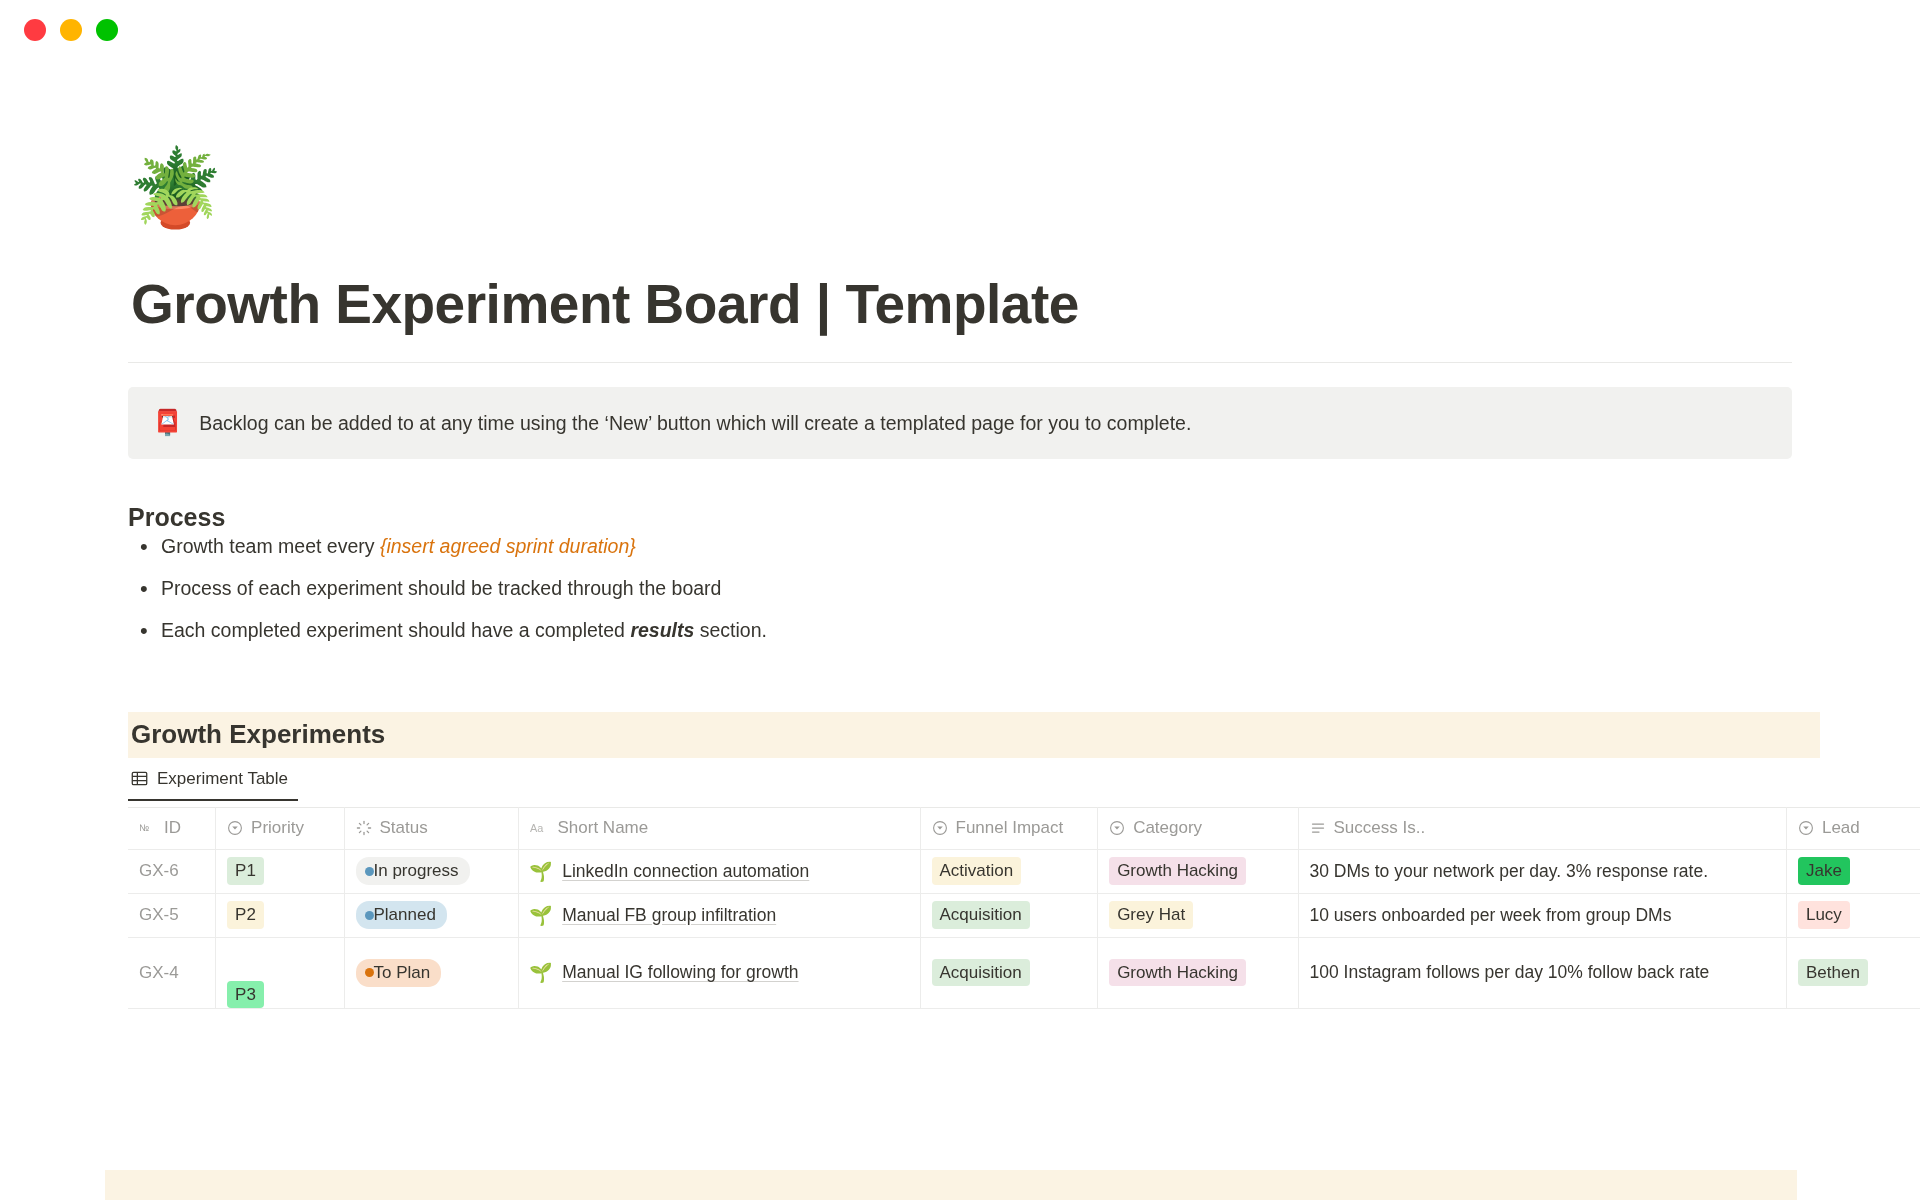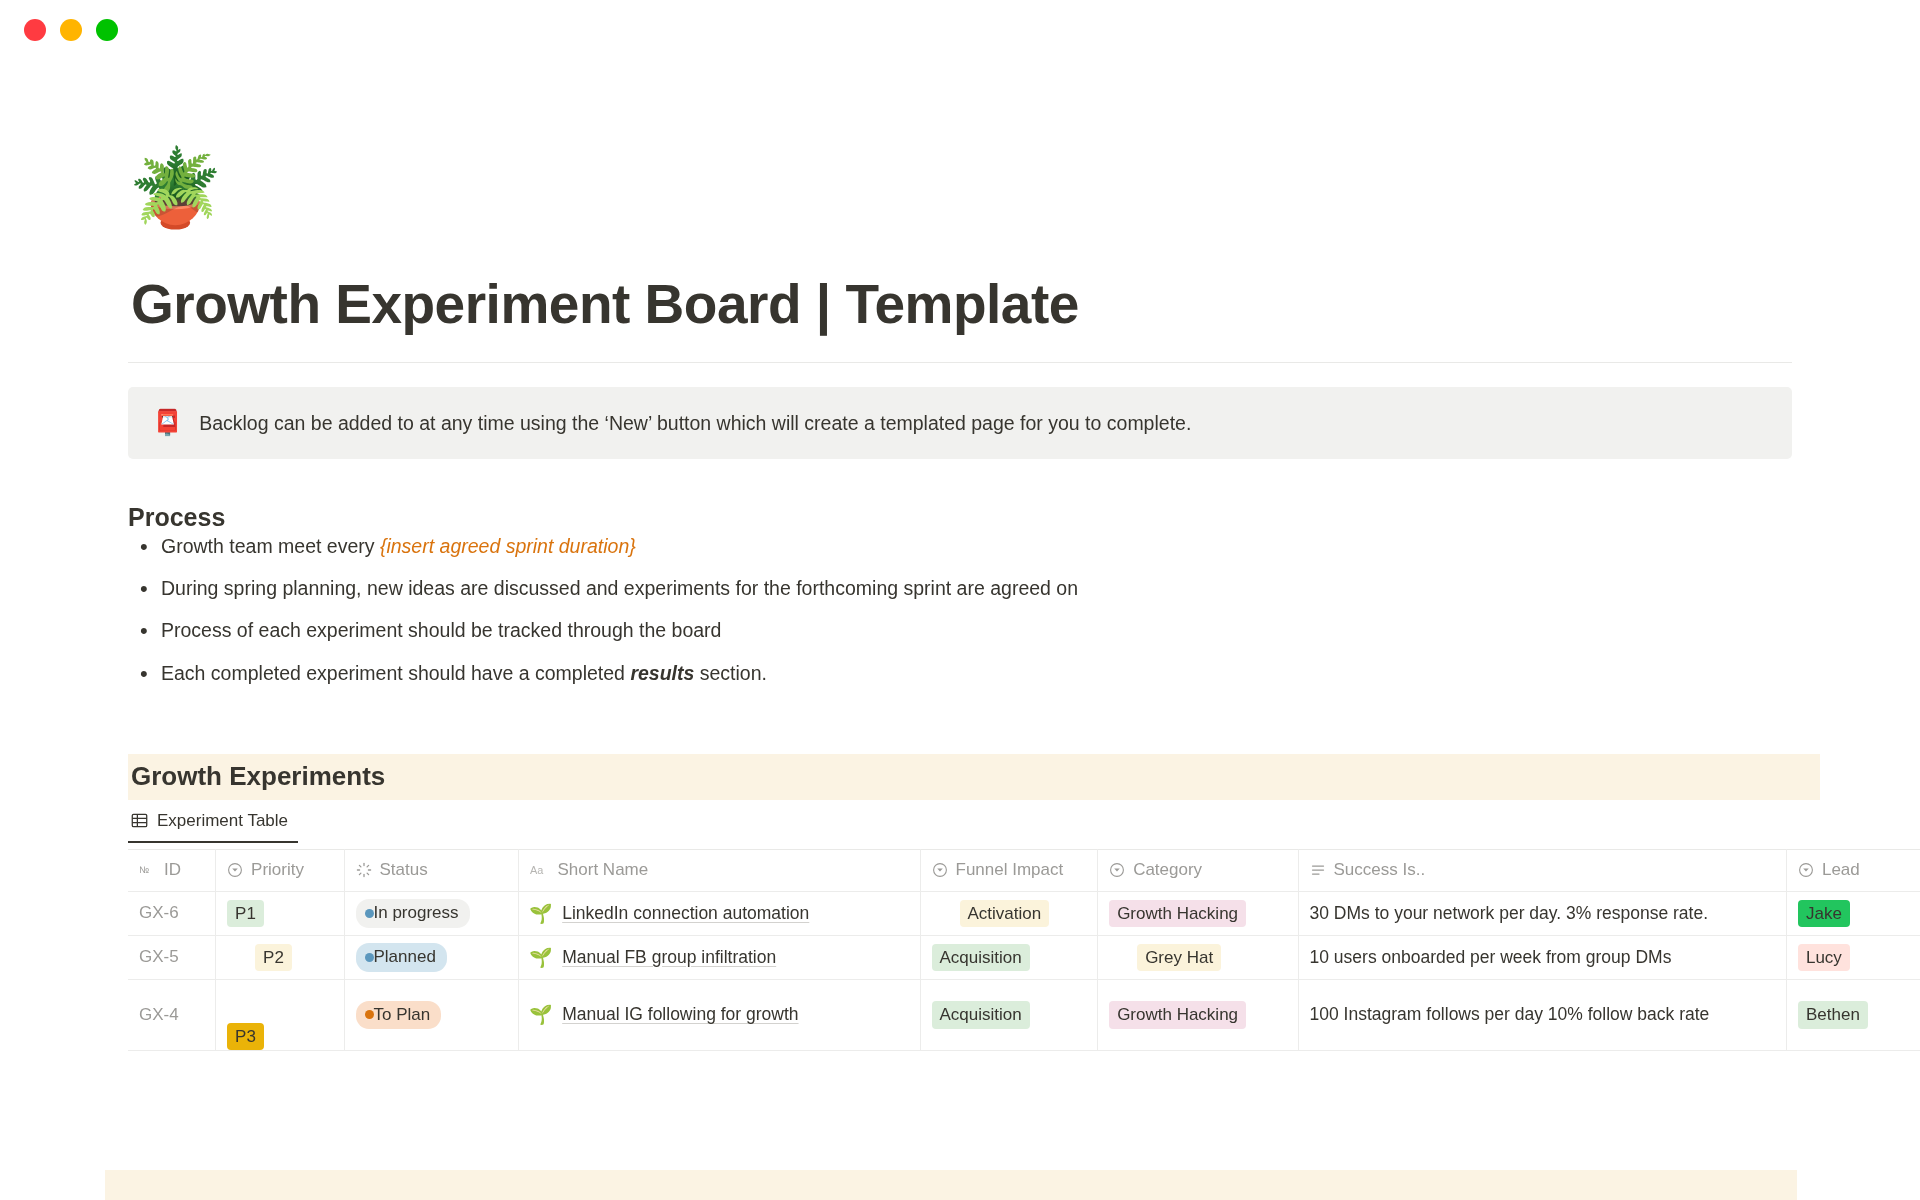--- a/index.html
+++ b/index.html
@@ -180,22 +180,22 @@
 
   .pill {
     display: inline-block;
     padding: 3px 8px;
     border-radius: 4px;
     font-size: 17px;
     line-height: 1.25;
     color: #37352f;
   }
   .pill-green  { background: #dbeddb; }
-  .pill-yellow { background: #fbf3db; margin-left: 28px; }
-  .pill-orange { background: #eab308; margin-top: 43px; }
+  .pill-yellow { background: #fbf3db; }
+  .pill-orange { background: #86efac; margin-top: 43px; }
   .pill-pink   { background: #f5e0e9; }
   .pill-red    { background: #ffe2dd; }
   .pill-grey   { background: #22c55e; }
 
   .status-pill {
     display: inline-flex;
     align-items: center;
     gap: 0;
     padding: 4px 11px 4px 9px;
     border-radius: 13px;
@@ -238,21 +238,20 @@
   <div class="title-rule"></div>
 
   <div class="callout">
     <span class="callout-icon">📮</span>
     <span class="callout-text">Backlog can be added to at any time using the ‘New’ button which will create a templated page for you to complete.</span>
   </div>
 
   <h3 class="h-process">Process</h3>
   <ul class="bullets">
     <li><span>Growth team meet every </span><span class="em-orange">{insert agreed sprint duration}</span></li>
-    <li><span>During spring planning, new ideas are discussed and experiments for the forthcoming sprint are agreed on</span></li>
     <li><span>Process of each experiment should be tracked through the board</span></li>
     <li><span>Each completed experiment should have a completed </span><span class="b-italic">results</span><span> section.</span></li>
   </ul>
 
   <div class="section-banner">
     <h2>Growth Experiments</h2>
   </div>
 
   <div class="db-tabs">
     <div class="db-tab">

